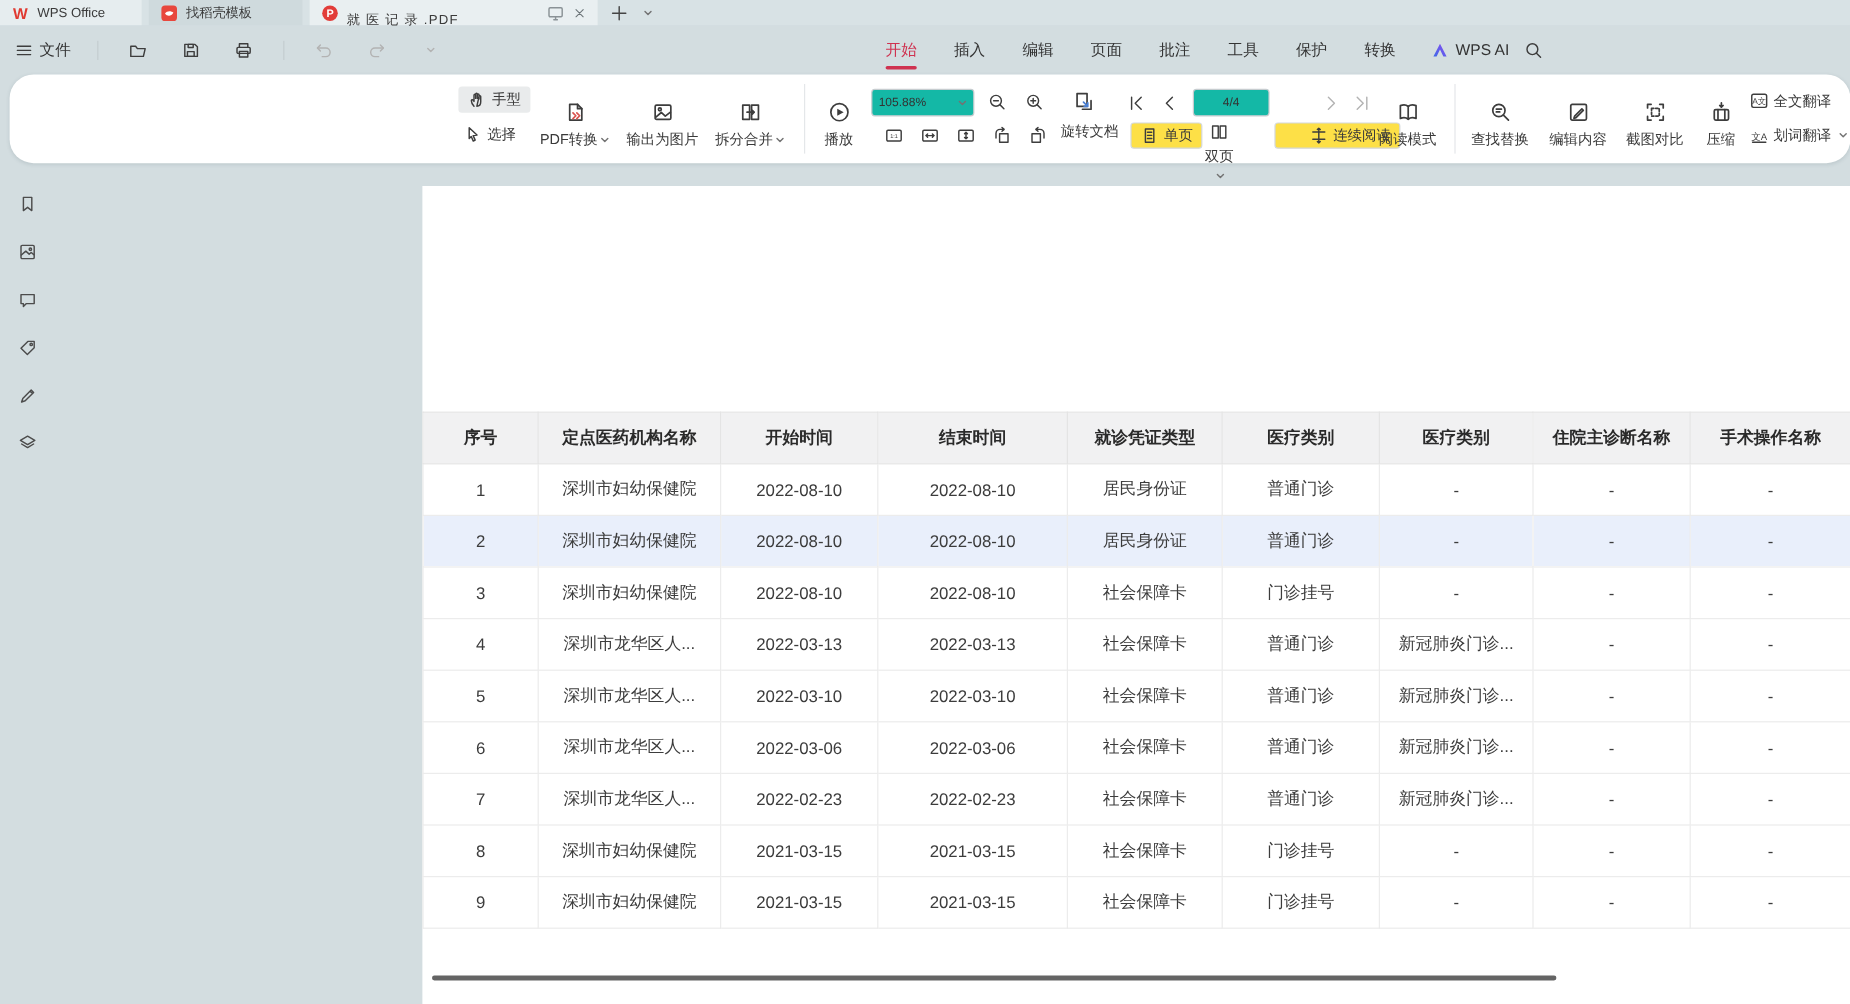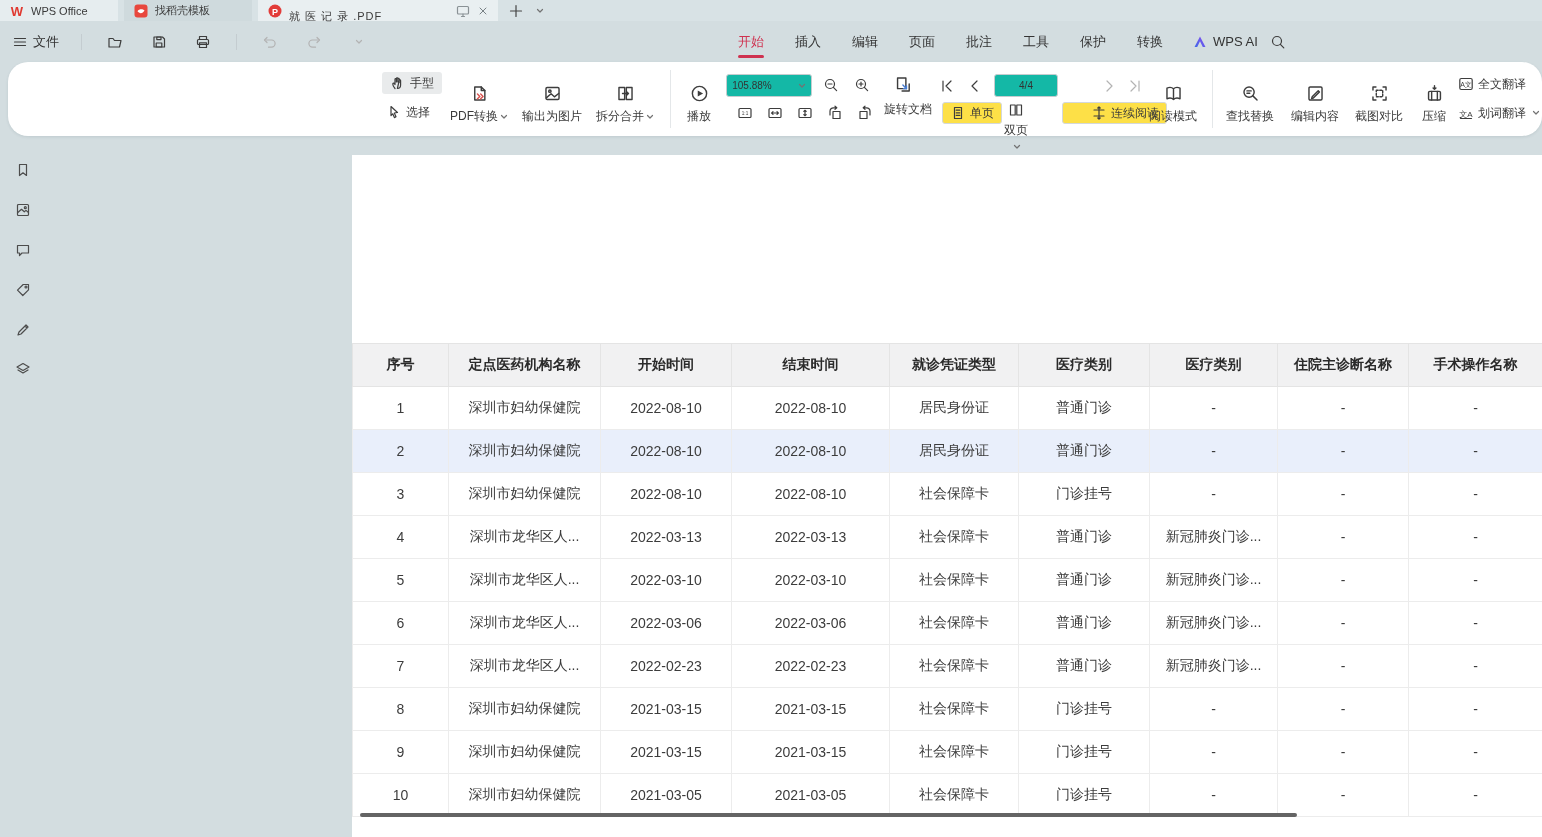--- a/index.html
+++ b/index.html
@@ -581,27 +581,16 @@
           <td>9</td>
           <td>深圳市妇幼保健院</td>
           <td>2021-03-15</td>
           <td>2021-03-15</td>
           <td>社会保障卡</td>
           <td>门诊挂号</td>
           <td>-</td>
           <td>-</td>
           <td>-</td>
         </tr>
-        <tr>
-          <td>10</td>
-          <td>深圳市妇幼保健院</td>
-          <td>2021-03-05</td>
-          <td>2021-03-05</td>
-          <td>社会保障卡</td>
-          <td>门诊挂号</td>
-          <td>-</td>
-          <td>-</td>
-          <td>-</td>
-        </tr>
       </tbody>
   </table>
 </div>
 <div class="hscroll"></div>
 
 </body></html>

